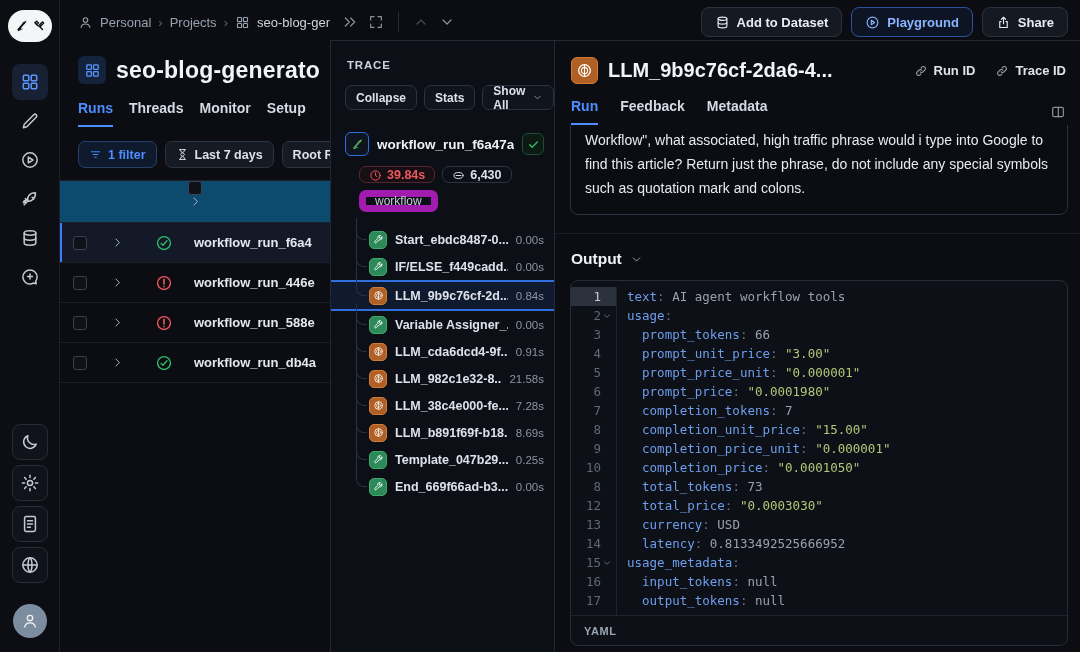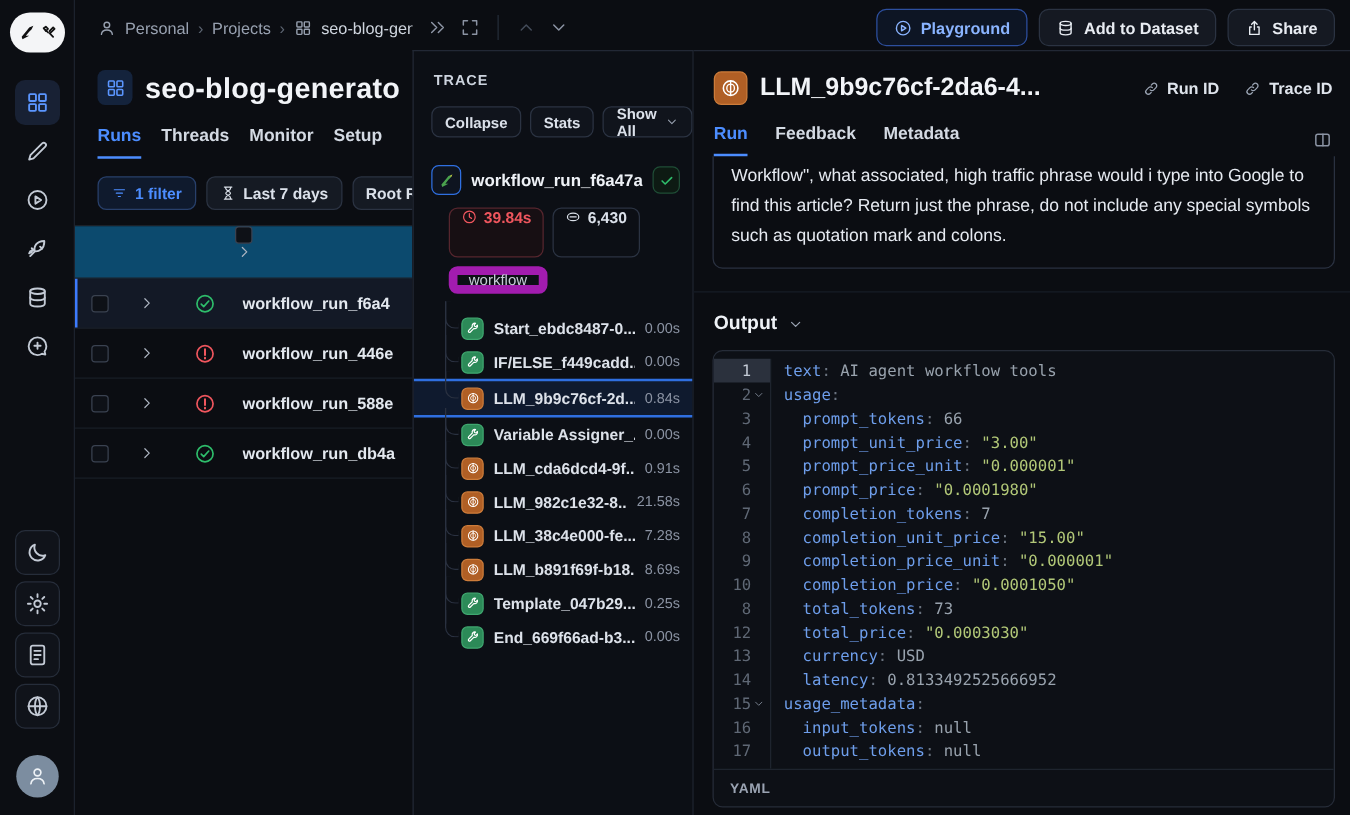--- a/index.html
+++ b/index.html
@@ -100,21 +100,21 @@
   .troot { padding:22px 10px 0 14px; position:relative; }
   .troot-row { display:flex; align-items:center; gap:8px; }
   .troot-ic { width:24px; height:24px; border-radius:6px; border:1.5px solid #2f6fe0;
     background:#0e1420; display:flex; align-items:center; justify-content:center; }
   .troot-ic .ic { width:15px; height:15px; }
   .troot-name { flex:1; overflow:hidden; white-space:nowrap; font-weight:700; font-size:13.5px; color:#eef1f6; }
   .troot-ok { width:22px; height:22px; border-radius:6px; border:1px solid #1f4d36; background:#0d1a13;
     display:flex; align-items:center; justify-content:center; color:#2ebd6b; }
   .troot-ok .ic { width:13px; height:13px; }
   .badges { display:flex; gap:7px; padding:10px 0 0 14px; }
-  .badge { height:40px; display:inline-flex; align-items:flex-start; gap:5px; padding:0 9px;
+  .badge { height:17px; display:inline-flex; align-items:flex-end; gap:5px; padding:0 9px;
     border:1px solid #2b3342; border-radius:7px; font-weight:700; font-size:12.5px; color:#dbe1ea; }
   .badge .ic { width:13px; height:13px; }
   .badge.red { border-color:#56262e; background:#170f13; color:#f0565e; }
   .tag-row { padding:7px 0 0 14px; }
   .tag { display:inline-flex; height:22px; align-items:center; padding:0 9px; border:7px solid #a21caf;
     border-radius:7px; color:#c8cfd9; font-size:12px; }
   .tree { position:relative; margin-top:14px; }
   .trunk { position:absolute; left:25px; top:-8px; bottom:24px; width:1px; background:#2a3140; }
   .tnode { position:relative; display:flex; align-items:center; gap:8px; height:27px;
     padding:0 10px 0 38px; cursor:pointer; }
@@ -314,38 +314,38 @@
             <path d="M6 15l6-6 6 6"></path>
           </svg>
         </span>
       <span class="ic">
           <svg viewBox="0 0 24 24" fill="none" stroke="currentColor" stroke-width="1.8" stroke-linecap="round" stroke-linejoin="round">
             <path d="M6 9l6 6 6-6"></path>
           </svg>
         </span>
     </div>
     <div class="tb-actions">
-      <button class="btn primary">
-        <span class="ic">
-            <svg viewBox="0 0 24 24" fill="none" stroke="currentColor" stroke-width="1.8" stroke-linecap="round" stroke-linejoin="round">
-              <circle cx="12" cy="12" r="8.6"></circle>
-              <path d="M10 8.5l5.5 3.5L10 15.5z"></path>
-            </svg>
-          </span>
-        <span>Playground</span>
-      </button>
       <button class="btn">
         <span class="ic">
             <svg viewBox="0 0 24 24" fill="none" stroke="currentColor" stroke-width="1.8" stroke-linecap="round" stroke-linejoin="round">
               <ellipse cx="12" cy="6" rx="7" ry="2.6"></ellipse>
               <path d="M5 6v12c0 1.5 3.1 2.6 7 2.6s7-1.1 7-2.6V6"></path>
               <path d="M5 12c0 1.5 3.1 2.6 7 2.6s7-1.1 7-2.6"></path>
             </svg>
           </span>
         <span>Add to Dataset</span>
+      </button>
+      <button class="btn primary">
+        <span class="ic">
+            <svg viewBox="0 0 24 24" fill="none" stroke="currentColor" stroke-width="1.8" stroke-linecap="round" stroke-linejoin="round">
+              <circle cx="12" cy="12" r="8.6"></circle>
+              <path d="M10 8.5l5.5 3.5L10 15.5z"></path>
+            </svg>
+          </span>
+        <span>Playground</span>
       </button>
       <button class="btn">
         <span class="ic">
             <svg viewBox="0 0 24 24" fill="none" stroke="currentColor" stroke-width="1.8" stroke-linecap="round" stroke-linejoin="round">
               <path d="M8 10.5H6V20h12v-9.5h-2M12 3.5V14M8.5 7L12 3.5 15.5 7"></path>
             </svg>
           </span>
         <span>Share</span>
       </button>
     </div>

